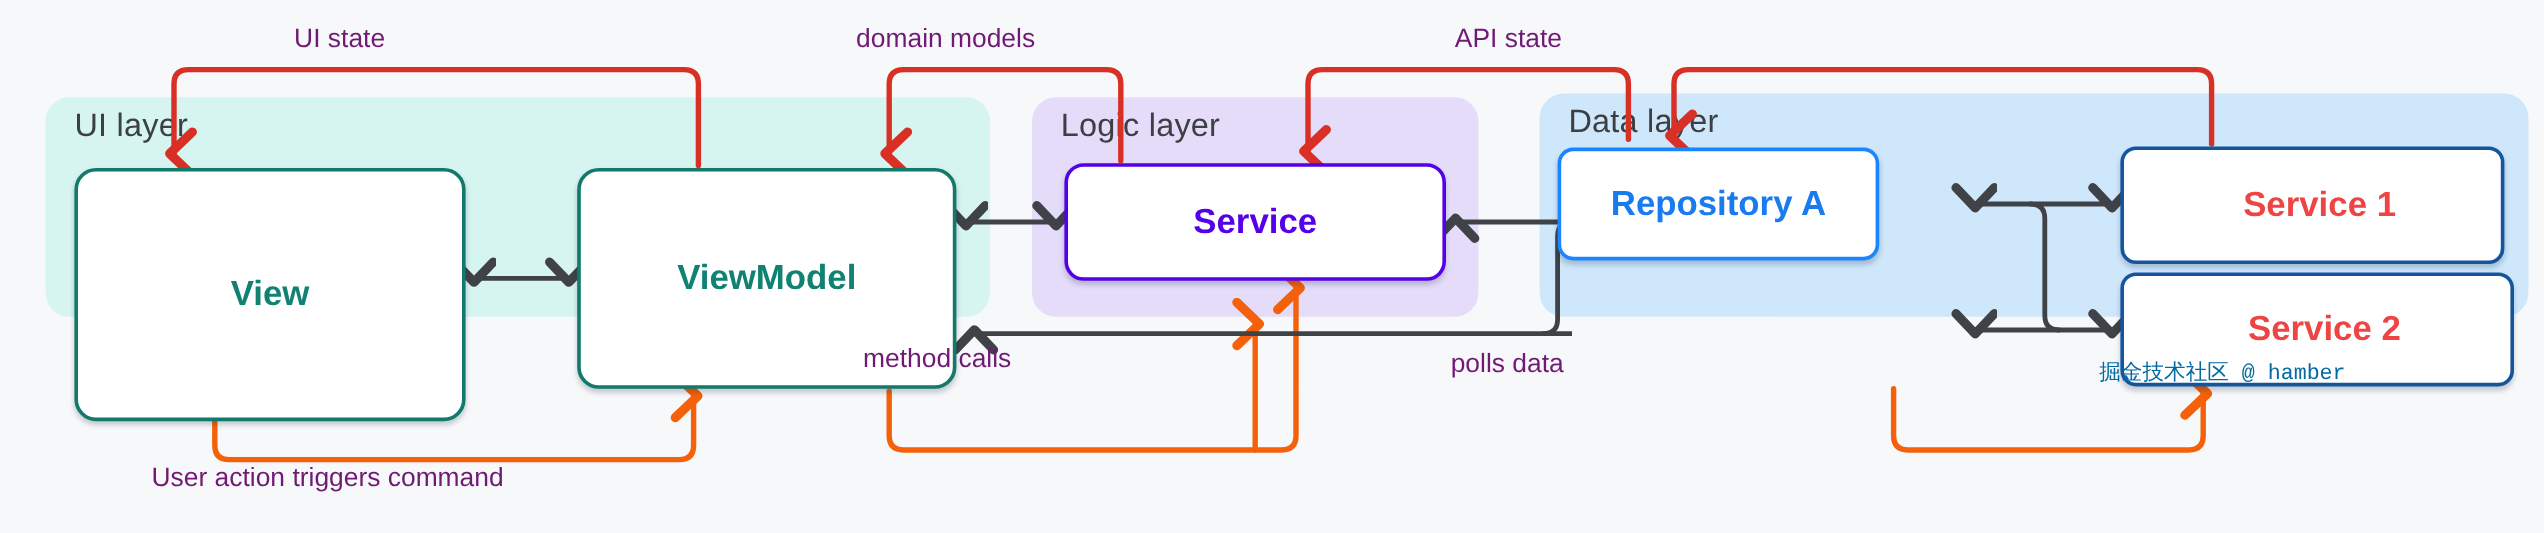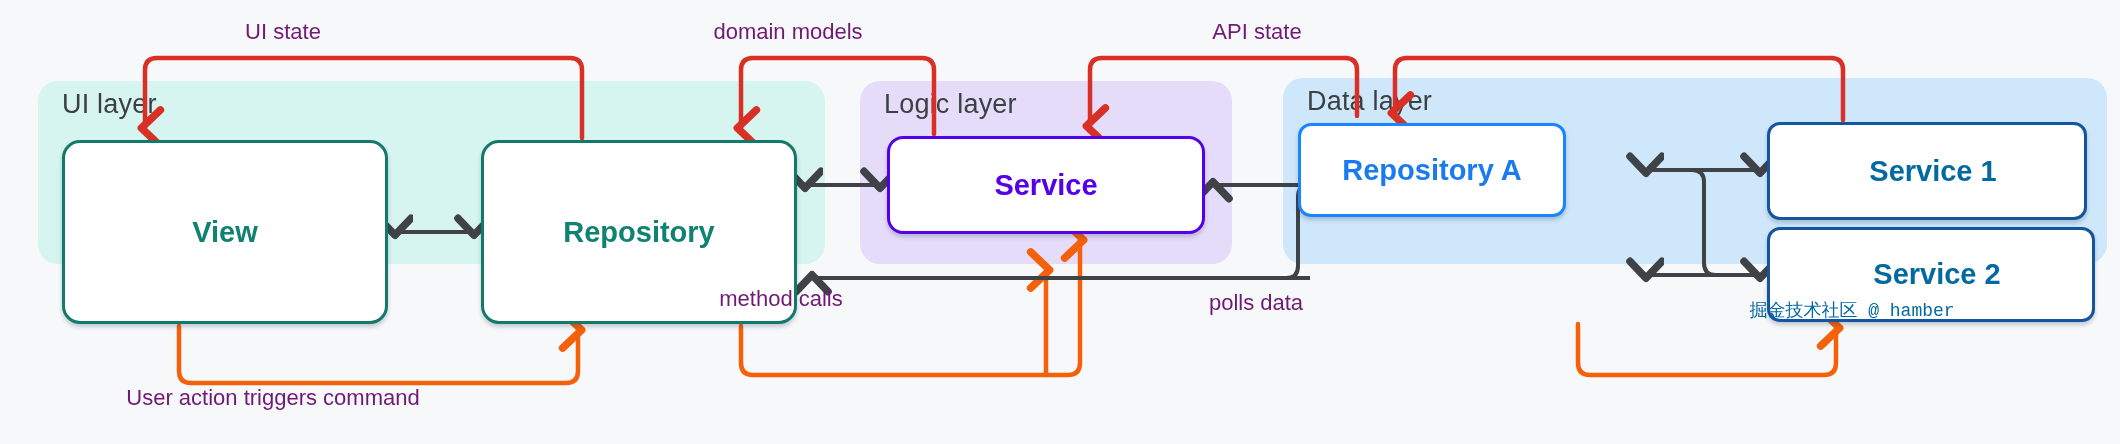--- a/index.html
+++ b/index.html
@@ -28,21 +28,21 @@
     border-radius:16px;
     display:flex;align-items:center;justify-content:center;
     font-size:29px;
     font-weight:bold;
     box-sizing:border-box;
     box-shadow:0 3px 4px rgba(20,40,70,.22);
   }
   .node.teal{border:3.5px solid #12796b;color:#0f8272;border-radius:18px;}
   .node.purple{border:3.5px solid #5400e8;color:#5400e8;border-radius:16px;}
   .node.blue-light{border:3.5px solid #1a85ff;color:#1a7bf0;border-radius:13px;}
-  .node.blue-dark{border:3.5px solid #15559e;color:#0369a1;border-radius:13px;padding-left:12px;}
+  .node.blue-dark{border:3.5px solid #15559e;color:#ef4444;border-radius:13px;padding-left:12px;}
 
   
   .edge-label{
     position:absolute;
     font-size:22px;
     color:#701a75;
     white-space:nowrap;
     transform:translateX(-50%);
   }
 
@@ -113,22 +113,22 @@
     <path d="M1310,185 Q1298,185 1298,197 L1298,266 Q1298,278 1286,278" fill="none" stroke="#3f4246" stroke-width="4" stroke-linecap="round"></path>
     <path d="M1310,185 L1213,185" fill="none" stroke="#3f4246" stroke-width="4" marker-end="url(#ah-gray)"></path>
 
     <path d="M1646,170 L1760,170" fill="none" stroke="#3f4246" stroke-width="4" marker-start="url(#ah-gray)" marker-end="url(#ah-gray)"></path>
 
     <path d="M1646,275 L1760,275" fill="none" stroke="#3f4246" stroke-width="4" marker-start="url(#ah-gray)" marker-end="url(#ah-gray)"></path>
 
     <path d="M1692,170 Q1704,170 1704,182 L1704,263 Q1704,275 1716,275" fill="none" stroke="#3f4246" stroke-width="4" stroke-linecap="round"></path>
   </svg>
 
-  <div class="node teal" id="node-view" style="left: 62px; top: 140px; width: 326px; height: 184px;">View</div>
-  <div class="node teal" id="node-viewmodel" style="left: 481px; top: 140px; width: 316px; height: 184px;">Repository</div>
+  <div class="node teal" id="node-view" style="left: 62px; top: 140px; width: 326px; height: 211px;">View</div>
+  <div class="node teal" id="node-viewmodel" style="left: 481px; top: 140px; width: 316px; height: 184px;">ViewModel</div>
   <div class="node purple" id="node-usecase" style="left: 887px; top: 136px; width: 318px; height: 98px;">Service</div>
   <div class="node blue-light" id="node-repository-a" style="left: 1298px; top: 123px; width: 268px; height: 94px;">Repository A</div>
   <div class="node blue-dark" id="node-service-1" style="left: 1767px; top: 122px; width: 320px; height: 98px;">Service  1</div>
   <div class="node blue-dark" id="node-service-2" style="left: 1767px; top: 227px; width: 328px; height: 95px;">Service 2</div>
 
   <div class="edge-label" id="label-ui-state" style="left: 283px; top: 19px;">UI state</div>
   <div class="edge-label" id="label-domain-models" style="left: 788px; top: 19px;">domain models</div>
   <div class="edge-label" id="label-api-models" style="left: 1257px; top: 19px;">API state</div>
   <div class="edge-label" id="label-user-action" style="left: 273px; top: 385px;">User action triggers command</div>
   <div class="edge-label" id="label-method-calls" style="left: 781px; top: 286px;">method calls</div>

